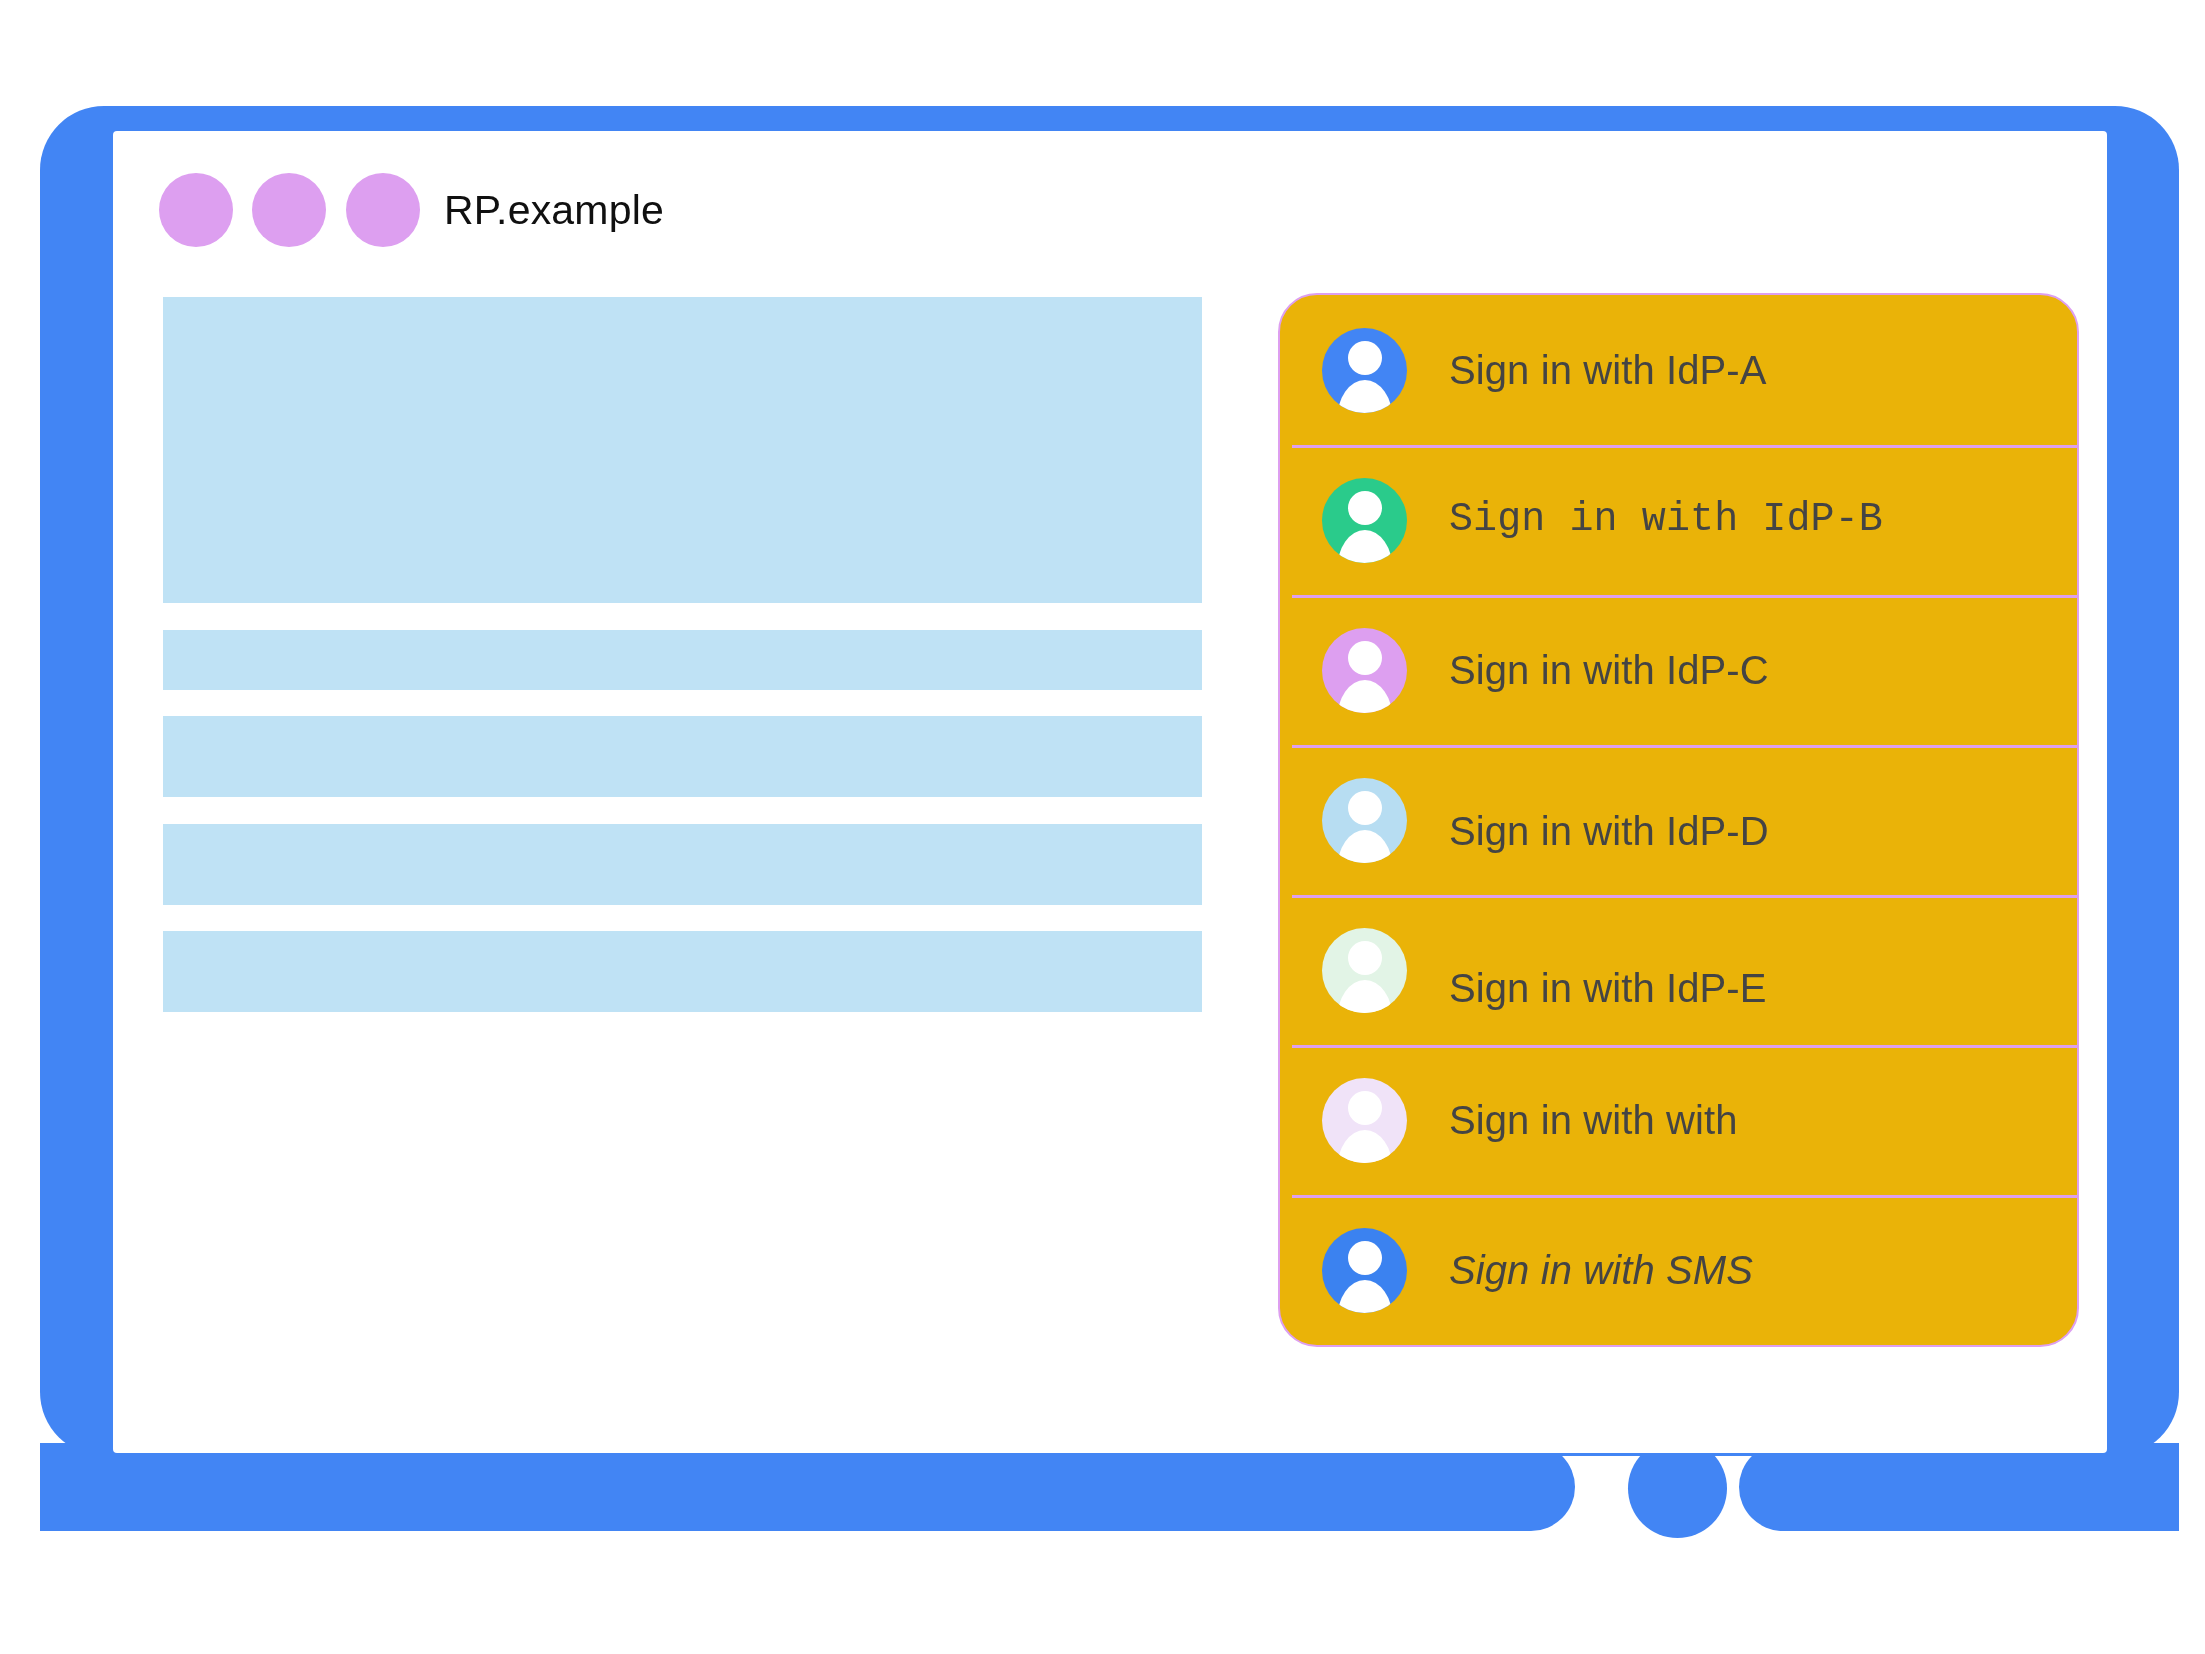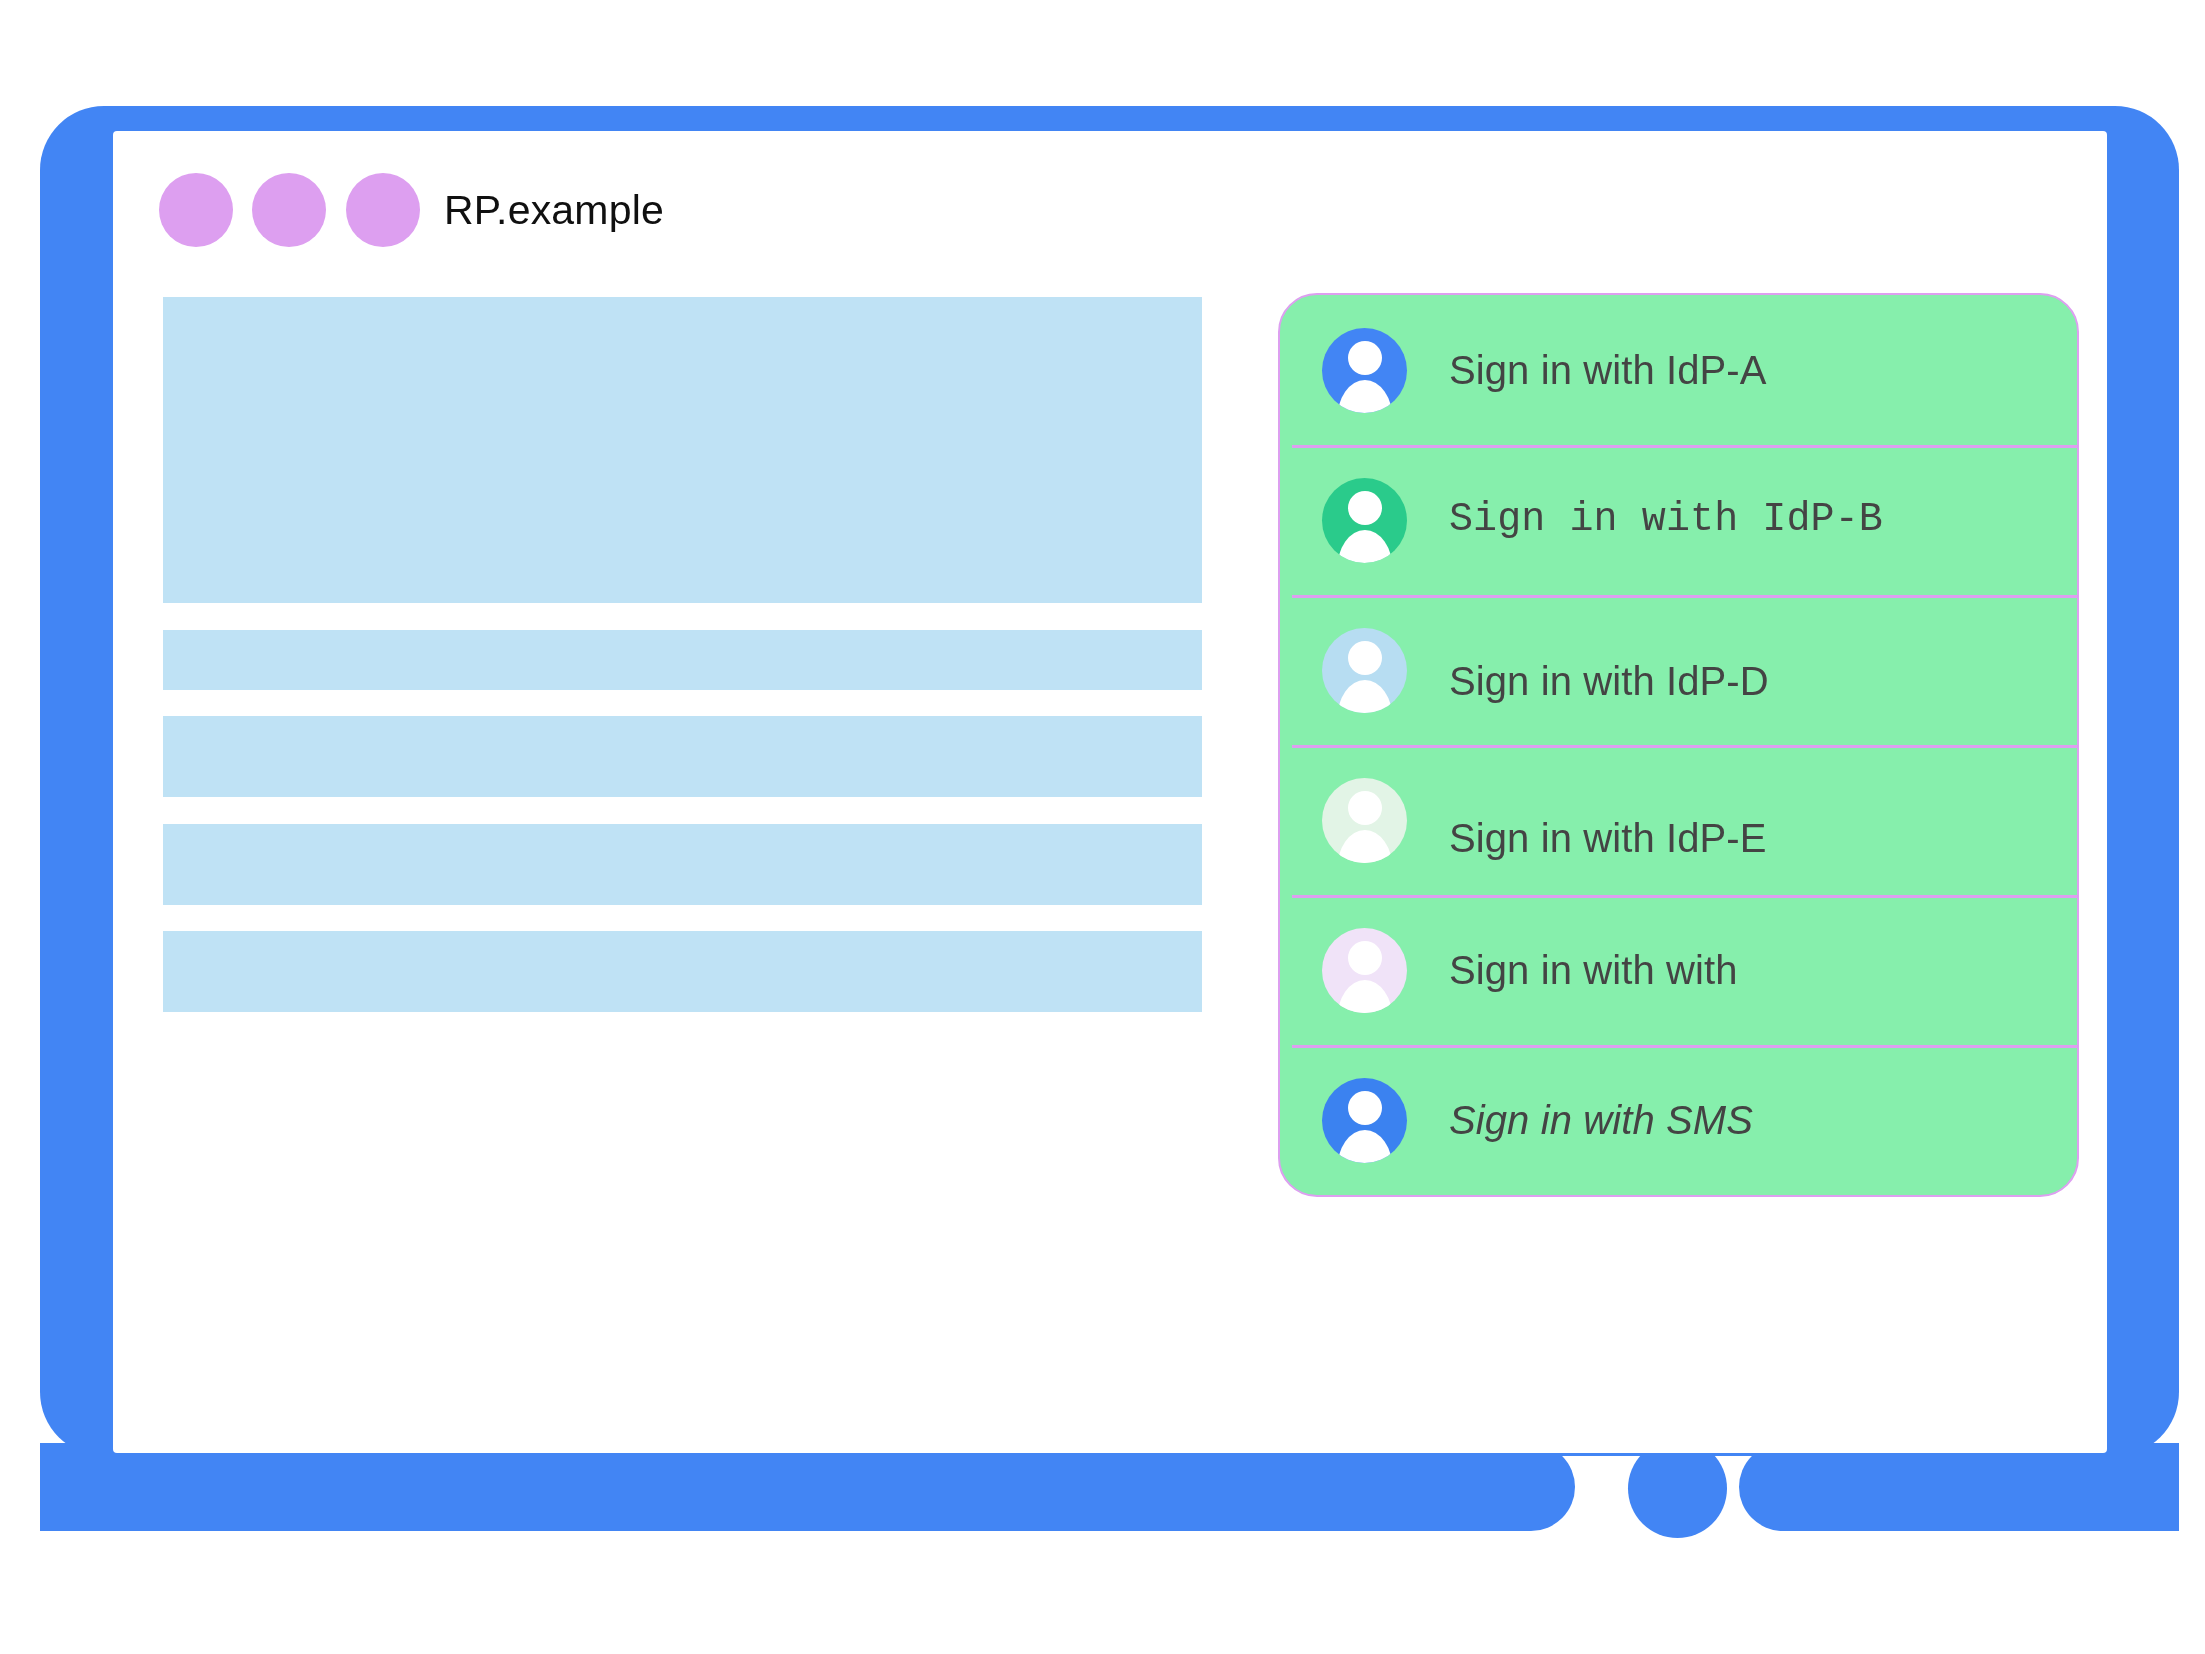--- a/index.html
+++ b/index.html
@@ -123,21 +123,21 @@
     width: 100%;
   }
 
   
   #signin-panel {
     position: absolute;
     left: 1165px;
     top: 162px;
     width: 801px;
     box-sizing: border-box;
-    background: #86efac;
+    background: #eab308;
     border: 2.6px solid #DD9FF0;
     border-radius: 39px;
     padding: 0;
   }
   .signin-row {
     position: relative;
     display: flex;
     align-items: center;
     height: 150px;
     padding-left: 42px;
@@ -226,20 +226,27 @@
           <span class="signin-label" style="color: rgb(68, 68, 68);">Sign in with IdP-A</span>
         </div>
         <div class="signin-row">
           <span class="avatar" style="background: rgb(42, 203, 139);">
             <span class="head"></span>
             <span class="body"></span>
           </span>
           <span class="signin-label" style="color: rgb(68, 68, 68); font-family: Liberation Mono, monospace;">Sign in with IdP-B</span>
         </div>
         <div class="signin-row">
+          <span class="avatar" style="background: rgb(221, 159, 240);">
+            <span class="head"></span>
+            <span class="body"></span>
+          </span>
+          <span class="signin-label" style="color: rgb(68, 68, 68);">Sign in with IdP-C</span>
+        </div>
+        <div class="signin-row">
           <span class="avatar" style="background: rgb(183, 221, 242);">
             <span class="head"></span>
             <span class="body"></span>
           </span>
           <span class="signin-label" style="color: rgb(68, 68, 68); margin-top: 22px;">Sign in with IdP-D</span>
         </div>
         <div class="signin-row">
           <span class="avatar" style="background: rgb(226, 244, 230);">
             <span class="head"></span>
             <span class="body"></span>

